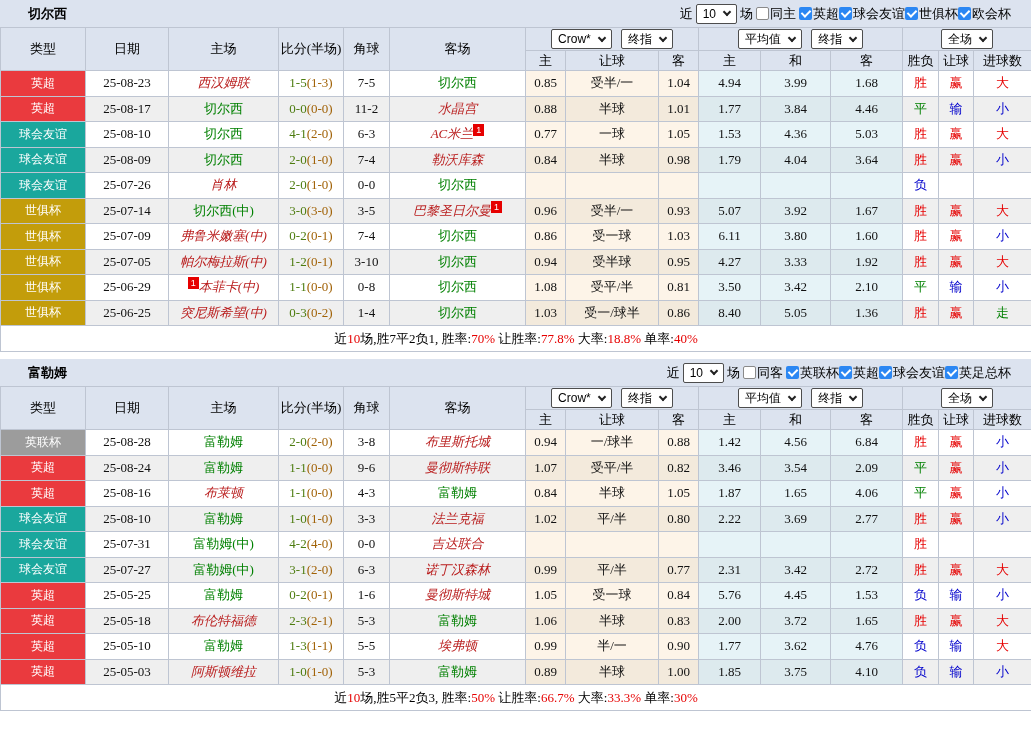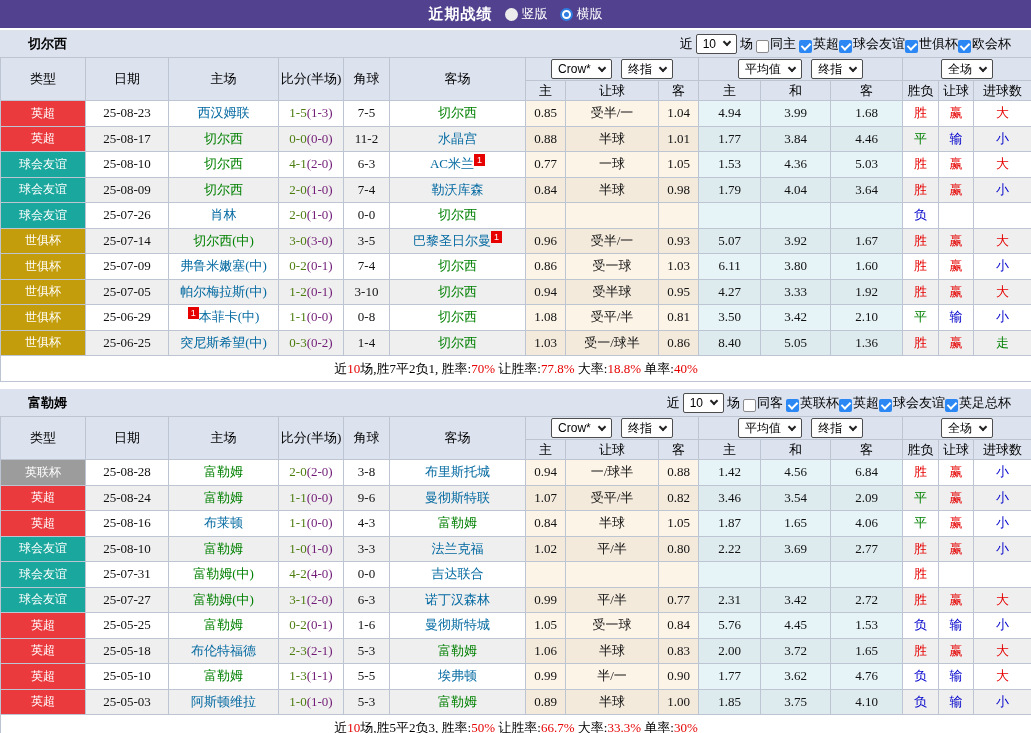--- a/index.html
+++ b/index.html
@@ -14,21 +14,21 @@
   .radio { width:13px; height:13px; border-radius:50%; display:inline-block; }
   .radio.off { background:#ececec; }
   .radio.on { background:#fff; border:2px solid #2F7DE1; position:relative; }
   .radio.on::after { content:''; position:absolute; left:2px; top:2px; width:5px; height:5px; border-radius:50%; background:#2F7DE1; }
 
   
   .team-section + .team-section { margin-top:7px; }
   .filter-row { height:27px; background:#DCE3EF; display:flex; align-items:center; padding:0 20px 0 28px; font-size:13px; }
   .team-name { font-weight:bold; font-size:13px; color:#000; }
   .filter-controls { margin-left:auto; display:flex; align-items:center; gap:3px; }
-  label.chk { display:inline-flex; align-items:flex-end; cursor:pointer; }
+  label.chk { display:inline-flex; align-items:center; cursor:pointer; }
   .cb { width:13px; height:13px; display:inline-block; border-radius:2px; position:relative; margin-right:1px; flex:none; }
   .cb.on { background:#2B87F3; }
   .cb.on::after { content:''; position:absolute; left:4px; top:1px; width:4px; height:7px; border:solid #fff; border-width:0 2px 2px 0; transform:rotate(45deg); }
   .cb.off { background:#fff; border:1px solid #8a8a8a; }
   .league-checks { display:inline-flex; align-items:center; }
 
   
   .sel { display:inline-flex; align-items:center; background:#fff; border:1px solid #4d4d4d; border-radius:2px; height:20px; padding:0 6px; font-size:12px; font-family:"Liberation Sans","DejaVu Sans",sans-serif; cursor:pointer; gap:8px; vertical-align:middle; }
   .chev { width:6px; height:6px; border-right:2px solid #222; border-bottom:2px solid #222; transform:rotate(45deg); margin-top:-3px; flex:none; }
 
@@ -40,46 +40,35 @@
   tr.h2 th { height:20px; }
   th.grp .sel { margin:0 3px; }
   tbody td { height:25.5px; color:#111; background:#fff; }
   tbody tr.even td { background:#EFEFEF; }
   tbody td.p { background:#FDF4E8; }
   tbody tr.even td.p { background:#F3EADC; }
   tbody td.b { background:#E6F3F7; }
   tbody tr.even td.b { background:#DDEAEE; }
   td.ct { color:#fff; font-size:12px; }
   .team { color:#008000; }
-  .opp { color:#0369a1; }
+  .opp { color:#b91c1c;font-style:italic; }
   .sc { color:#4d7c0f; }
-  .half { color:#701a75; }
+  .half { color:#a16207; }
   .res-red { color:#E60000; }
   .res-green { color:#008000; }
   .res-blue { color:#0000CC; }
   .rank { display:inline-block; background:#E60000; color:#fff; font-size:9px; line-height:12px; padding:0 3px; position:relative; top:-5px; font-family:"Liberation Sans",sans-serif; }
   tfoot td { height:26px; background:#fff; color:#000; }
   tfoot .red { color:#E60000; }
 </style>
 </head>
 <body>
 
 <div class="page">
 
-  <div class="title-bar">
-    <span class="title">近期战绩</span>
-    <label class="radio-opt">
-      <span class="radio off"></span>
-      <span>竖版</span>
-    </label>
-    <label class="radio-opt">
-      <span class="radio on"></span>
-      <span>横版</span>
-    </label>
-  </div>
 
   <section class="team-section">
     <div class="filter-row">
       <span class="team-name">切尔西</span>
       <div class="filter-controls">
         <span>近</span>
         <span class="sel">
           <span>10</span>
           <i class="chev"></i>
         </span>

